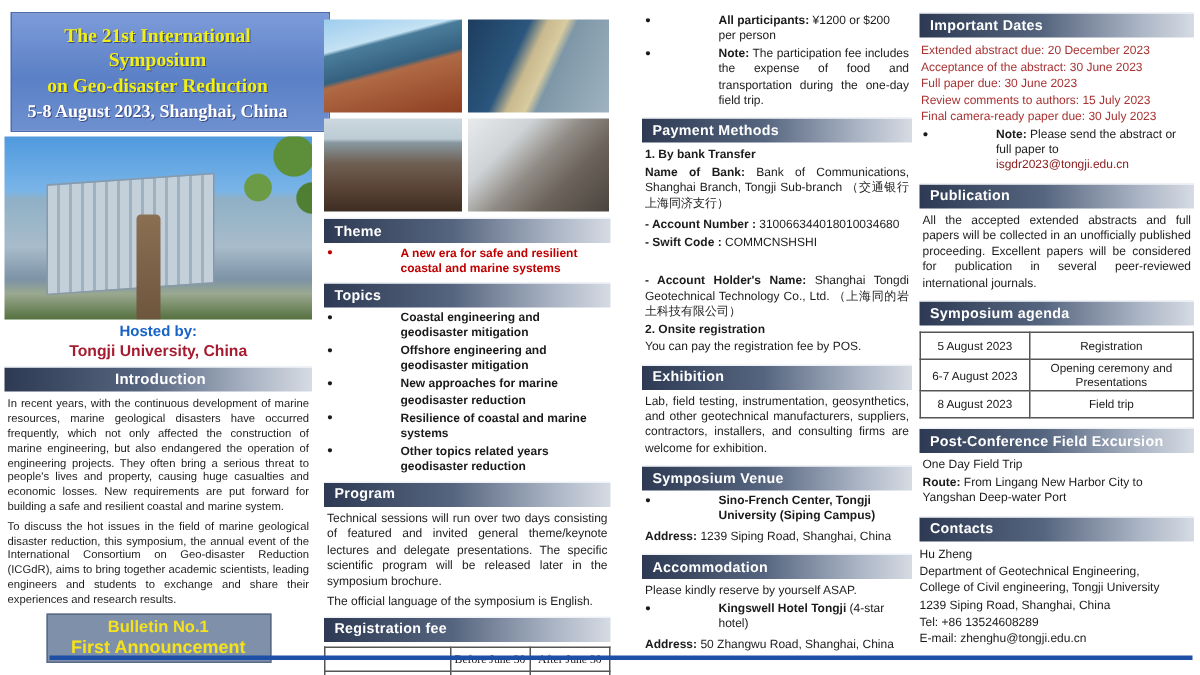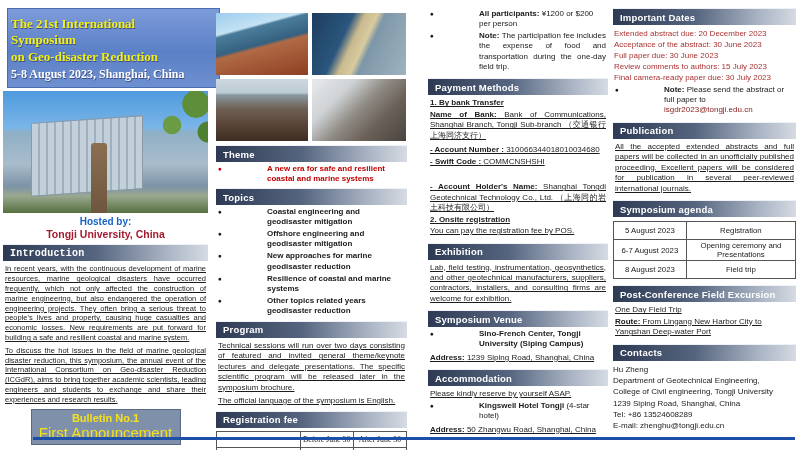--- a/index.html
+++ b/index.html
@@ -8,25 +8,25 @@
   .col{position:absolute;top:0;}
   #col1{left:3px;width:205px;}
   #col2{left:216px;width:191px;}
   #col3{left:428px;width:180px;}
   #col4{left:613px;width:183px;}
 
   
   .bar{background:linear-gradient(90deg,#2e3a54 0%,#56657f 45%,#aab4c4 80%,#d6dbe3 100%);
        color:#fff;font-weight:bold;font-size:9.5px;padding:2.5px 4px 2.5px 7px;
        border-top:1px solid #eef1f5;letter-spacing:.2px;}
-  .bar.serif{font-family:Liberation Mono, monospace;font-size:10px;}
+  .bar.serif{font-family:Liberation Sans, sans-serif;font-size:10px;text-align:center;}
 
   
   .title-block{margin:8px 0 0 4px;width:188px;background:linear-gradient(180deg,#7d9bd9 0%,#5b80c6 55%,#6e90d0 100%);
-       border:1px solid #4a6cb0;padding:7px 20px 5px 3px;}
+       border:1px solid #4a6cb0;text-align:center;padding:7px 20px 5px 3px;}
   .t1{font-family:"Liberation Serif",serif;font-weight:bold;font-size:13px;color:#f2ef15;
       text-shadow:.7px .7px 0 #3a4a86;line-height:1.25;}
   .t2{font-family:"Liberation Serif",serif;font-weight:bold;font-size:12px;color:#ffffff;
       text-shadow:.7px .7px 0 #3a4a86;margin-top:2px;}
 
   
   .photo{position:relative;overflow:hidden;}
   #building-photo{margin:3px 0 0 0;width:205px;height:122px;
       background:linear-gradient(180deg,#4f9ade 0%,#7ab5e8 30%,#8fb0c6 34%,#a8bccb 60%,#7d93a6 78%,#9aa88f 86%,#55703f 100%);}
   #building-photo .bldg{position:absolute;left:28px;top:28px;width:110px;height:72px;
@@ -42,29 +42,29 @@
   .grid2 .photo{height:62px;}
   #photo-cliff{background:linear-gradient(165deg,#9ecdef 0%,#c4e2f3 26%,#4a7d9b 29%,#35617f 50%,#b06a45 54%,#8e3f22 100%);}
   #photo-aerial{background:linear-gradient(115deg,#1d3d5e 0%,#2b567d 34%,#c9b98f 44%,#d8cb9f 54%,#7e97a8 60%,#9fb3c0 100%);}
   #photo-roadcollapse{background:linear-gradient(180deg,#cdd8de 0%,#bccbd4 22%,#8898a0 26%,#6f6054 48%,#5a4437 74%,#3e2d22 100%);}
   #photo-rubble{background:linear-gradient(135deg,#e8eaec 0%,#cfd3d6 28%,#8f8a84 50%,#6b625a 70%,#4a443e 100%);}
 
   .hosted{text-align:center;margin:3px 0 4px 0;line-height:1.2;}
   .hosted-label{color:#1763c6;font-weight:bold;font-size:10px;}
   .hosted-value{color:#a51c30;font-weight:bold;font-size:10.5px;}
 
-  .body{font-size:7.5px;line-height:1.31;margin:3px 2px 0 2px;color:#1c1c1c;text-decoration:underline;}
+  .body{font-size:7.5px;line-height:1.31;margin:3px 2px 0 2px;color:#1c1c1c;}
   .just{text-align:justify;}
   p{margin:0;}
   .bld{font-weight:bold;}
 
   .bulletin{margin:4px auto 0 auto;width:148px;background:#7e90aa;border:1px solid #5a6a84;
       text-align:center;padding:2px 0 3px 0;}
   .bulletin .b1{color:#f5e11c;font-weight:bold;font-size:11px;}
-  .bulletin .b2{color:#f5e11c;font-weight:normal;font-size:15px;}
+  .bulletin .b2{color:#f5e11c;font-weight:bold;font-size:12px;}
 
   
   .brow{display:flex;font-size:8px;line-height:1.3;margin:1.5px 2px 0 2px;gap:40px;}
   .brow .dot{flex:0 0 9px;font-size:6.5px;padding-top:1px;}
   .brow.red .dot,.brow.red .txt{color:#c00000;font-weight:bold;}
   .brow.boldtxt .txt{font-weight:bold;}
 
   
   table{border-collapse:collapse;width:100%;}
   td{border:1px solid #555;text-align:center;vertical-align:middle;padding:1px 2px;}

